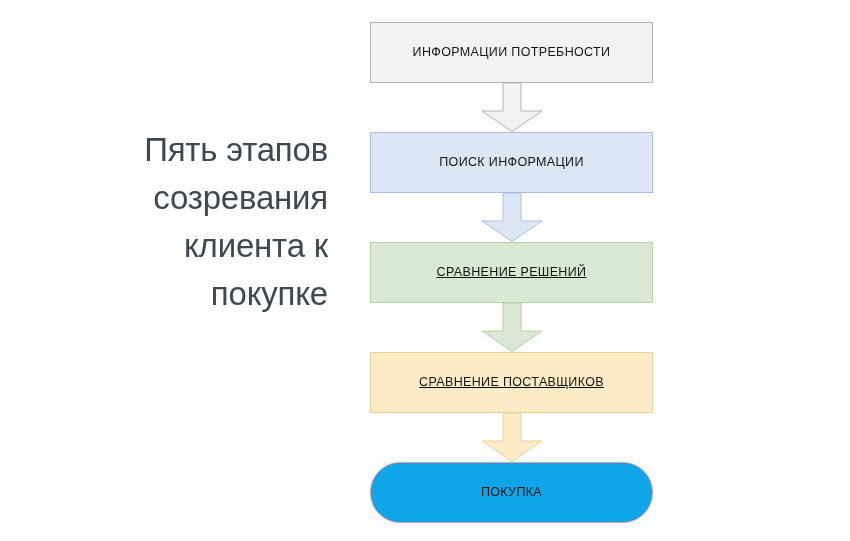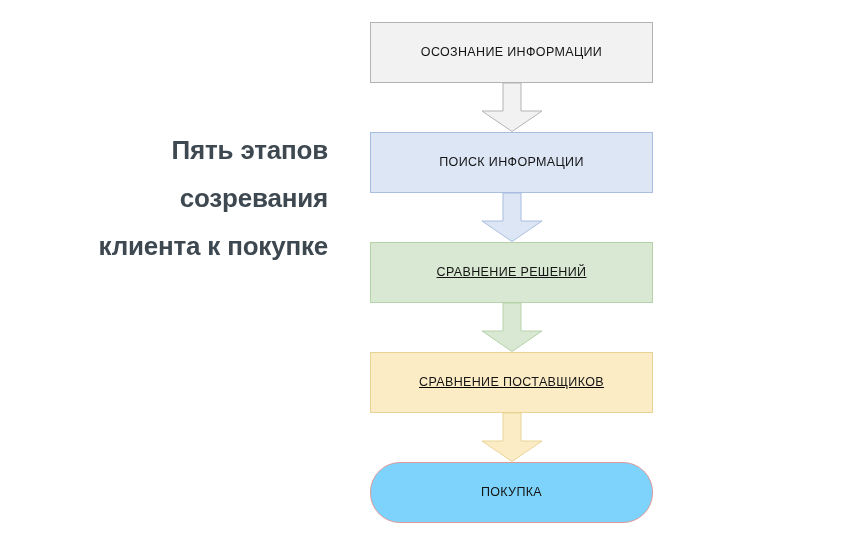--- a/index.html
+++ b/index.html
@@ -19,23 +19,23 @@
   }
 
   
   #title-block {
     position: absolute;
     left: 96px;
     top: 126px;
     width: 232px;
     text-align: right;
     color: #3d4850;
-    font-size: 26px;
+    font-size: 33px;
     line-height: 48px;
-    font-weight: 700;
+    font-weight: 400;
     letter-spacing: -0.2px;
     white-space: pre-line;
   }
 
   
   #flow {
     position: absolute;
     left: 370px;
     top: 22px;
     width: 283px;
@@ -86,21 +86,21 @@
 </head>
 <body>
 
 <div id="canvas">
 
   <div id="title-block">Пять этапов созревания клиента к покупке</div>
 
   <div id="flow">
       <div class="stage-wrap">
         <div class="stage-box" style="background: rgb(242, 242, 242); border-color: rgb(179, 179, 179);">
-          <div class="stage-label" style="color: rgb(20, 20, 20);">ОСОЗНАНИЕ ИНФОРМАЦИИ</div>
+          <div class="stage-label" style="color: rgb(20, 20, 20);">ИНФОРМАЦИИ ПОТРЕБНОСТИ</div>
         </div>
       </div>
       <div class="arrow-slot">
         <svg width="62" height="49" viewBox="0 0 62 49">
           <path d="M22 0 L40 0 L40 28 L61 28 L31 48.5 L1 28 L22 28 Z" fill="#f2f2f2" stroke="#b3b3b3" stroke-width="1" stroke-linejoin="miter"></path>
         </svg>
       </div>
       <div class="stage-wrap">
         <div class="stage-box" style="background: rgb(220, 230, 245); border-color: rgb(169, 190, 222);">
           <div class="stage-label" style="color: rgb(20, 20, 20);">ПОИСК ИНФОРМАЦИИ</div>
@@ -125,19 +125,19 @@
         <div class="stage-box" style="background: rgb(252, 236, 198); border-color: rgb(232, 211, 150); text-decoration: underline;">
           <div class="stage-label" style="color: rgb(20, 20, 20);">СРАВНЕНИЕ ПОСТАВЩИКОВ</div>
         </div>
       </div>
       <div class="arrow-slot">
         <svg width="62" height="49" viewBox="0 0 62 49">
           <path d="M22 0 L40 0 L40 28 L61 28 L31 48.5 L1 28 L22 28 Z" fill="#fcecc6" stroke="#e8d396" stroke-width="1" stroke-linejoin="miter"></path>
         </svg>
       </div>
       <div class="stage-wrap">
-        <div class="stage-box" style="background: #7dd3fc; border-color: rgb(221, 154, 153); border-radius: 30px;">
+        <div class="stage-box" style="background: #0ea5e9; border-color: rgb(221, 154, 153); border-radius: 30px;">
           <div class="stage-label" style="color: rgb(20, 20, 20);">ПОКУПКА</div>
         </div>
       </div>
     </div>
 
 </div>
 
 </body></html>

